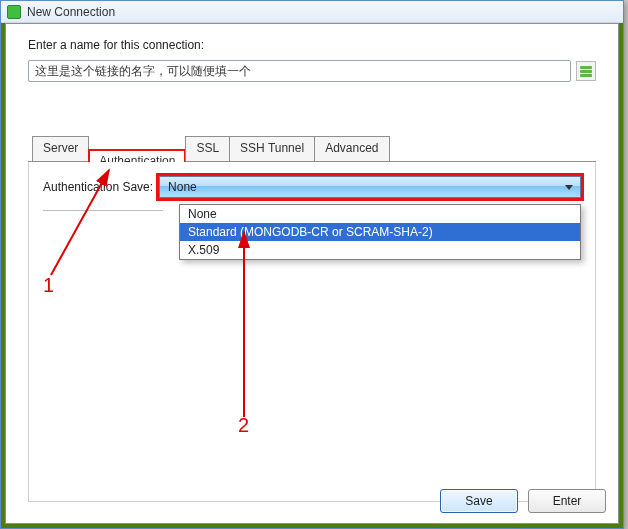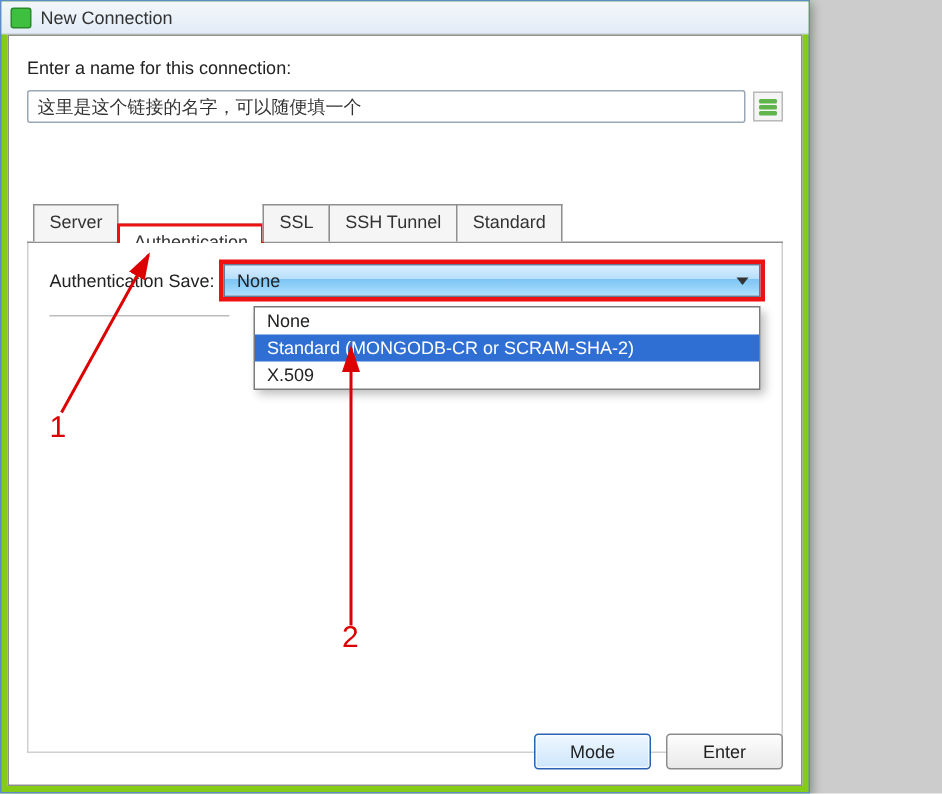--- a/index.html
+++ b/index.html
@@ -1,21 +1,21 @@
 <!DOCTYPE html>
 <html><head>
 <meta charset="utf-8">
 <style>
   * { box-sizing: border-box; font-family: "Segoe UI", Tahoma, sans-serif; font-size: 12px; }
   html, body { margin:0; padding:0; }
   body { background:#ccc; }
 
   .window {
-    width:540px; height:529px;
-    background:#84cc16;
+    width:624px; height:529px;
+    background:#4d7c0f;
     border:1px solid #5a8cc7;
     position:relative;
     box-shadow: 2px 2px 6px rgba(0,0,0,0.3);
   }
 
   .titlebar {
     height:22px;
     background: linear-gradient(#f3f7fb,#e2ecf7);
     border-bottom:1px solid #cfd9e6;
     display:flex; align-items:center;
@@ -26,21 +26,21 @@
     width:14px; height:14px;
     background:#3fbf3f; border:1px solid #2a8a2a;
     margin-right:6px; border-radius:2px;
   }
 
   .client {
     position:absolute;
     top:22px; left:4px; right:4px; bottom:4px;
     background:#fff;
     border:1px solid #8f8f8f;
-    padding:10px 12px;
+    padding:10px 22px;
   }
 
   .prompt { margin:4px 0 8px 0; color:#222; }
 
   .name-row { display:flex; align-items:center; gap:5px; margin-bottom:10px; }
   .name-input {
     flex:1; height:22px; padding:2px 6px;
     border:1px solid #9aa7b7; border-radius:2px;
     background:#fff; color:#333;
   }
@@ -164,21 +164,21 @@
           <rect x="1" y="10" width="12" height="3" fill="#5fb44a" rx="1"></rect>
         </svg>
       </div>
     </div>
 
     <div class="tabstrip">
       <div class="tab">Server</div>
       <div class="tab active highlight-auth">Authentication</div>
       <div class="tab">SSL</div>
       <div class="tab">SSH Tunnel</div>
-      <div class="tab">Standard</div>
+      <div class="tab">Advanced</div>
     </div>
 
     <div class="tabpage">
 
       <div class="mode-row">
         <div class="mode-label">Authentication Save:</div>
         <div class="combo">
           <span>None</span>
           <span class="arrow"></span>
         </div>
@@ -200,18 +200,18 @@
         </defs>
         <line x1="22" y1="113" x2="80" y2="8" stroke="#d00" stroke-width="2" marker-end="url(#ah)"></line>
         <line x1="215" y1="255" x2="215" y2="70" stroke="#d00" stroke-width="2" marker-end="url(#ah)"></line>
       </svg>
       <div class="anno anno-label" style="left:14px; top:112px;">1</div>
       <div class="anno anno-label" style="left:209px; top:252px;">2</div>
 
     </div>
 
     <div class="btnbar">
-      <div class="btn primary">Mode</div>
+      <div class="btn primary">Save</div>
       <div class="btn">Enter</div>
     </div>
 
   </div>
 </div>
 
 </body></html>

